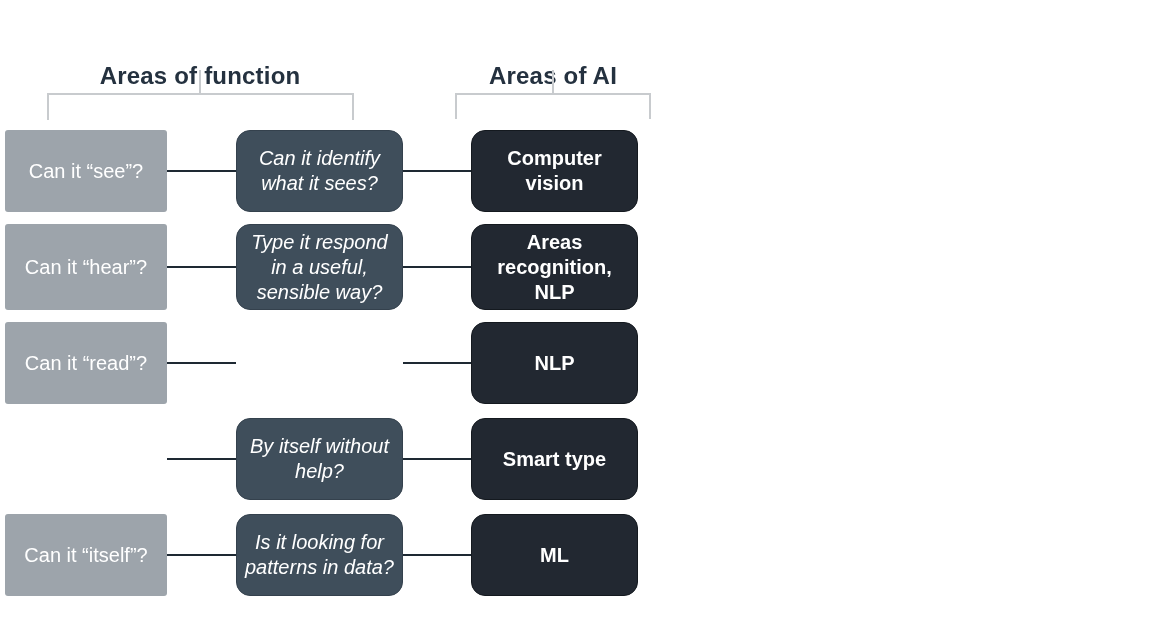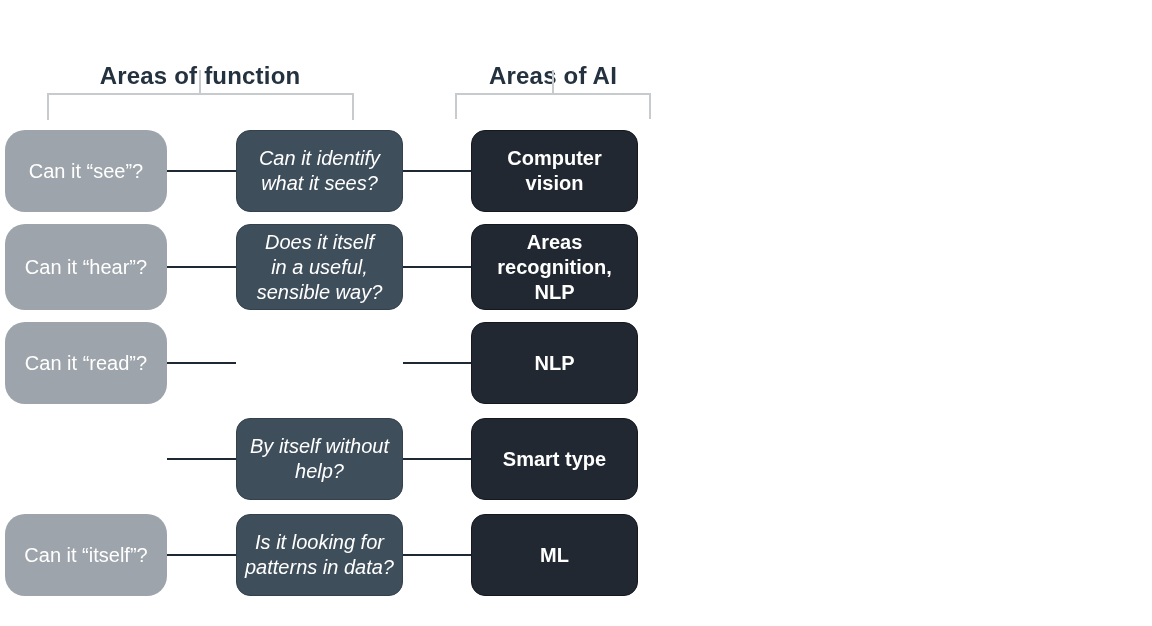--- a/index.html
+++ b/index.html
@@ -48,21 +48,21 @@
     align-items: center;
     justify-content: center;
     text-align: center;
     color: #ffffff;
     font-size: 20px;
     line-height: 1.25;
     white-space: pre-line;
     box-sizing: border-box;
     padding: 6px 8px;
   }
-  .col-func  { left: 5px;   width: 162px; background: #9da4ab; border-radius: 20px; }
+  .col-func  { left: 5px;   width: 162px; background: #9da4ab; border-radius: 3px; }
   .col-quest { left: 236px; width: 167px; background: #3f4e5b; border-radius: 14px;
                font-style: italic; border: 1px solid #34414d; }
   .col-type  { left: 471px; width: 167px; background: #222831; border-radius: 14px;
                font-weight: bold; border: 1px solid #14191f; }
 
   .r0 { top: 130px; height: 82px; }
   .r1 { top: 224px; height: 86px; }
   .r2 { top: 322px; height: 82px; }
   .r3 { top: 418px; height: 82px; }
   .r4 { top: 514px; height: 82px; }
@@ -102,21 +102,21 @@
   <div class="box col-func r0">Can it “see”?</div>
   <div class="conn conn-a cy0"></div>
   <div class="box col-quest r0">Can it identify
 what it sees?</div>
   <div class="conn conn-b cy0"></div>
   <div class="box col-type r0">Computer
 vision</div>
 
   <div class="box col-func r1">Can it “hear”?</div>
   <div class="conn conn-a cy1"></div>
-  <div class="box col-quest r1">Does it itself
+  <div class="box col-quest r1">Type it respond
 in a useful,
 sensible way?</div>
   <div class="conn conn-b cy1"></div>
   <div class="box col-type r1">Areas
 recognition,
 NLP</div>
 
   <div class="box col-func r2">Can it “read”?</div>
   <div class="conn conn-a cy2"></div>
   <div class="conn conn-b cy2"></div>

